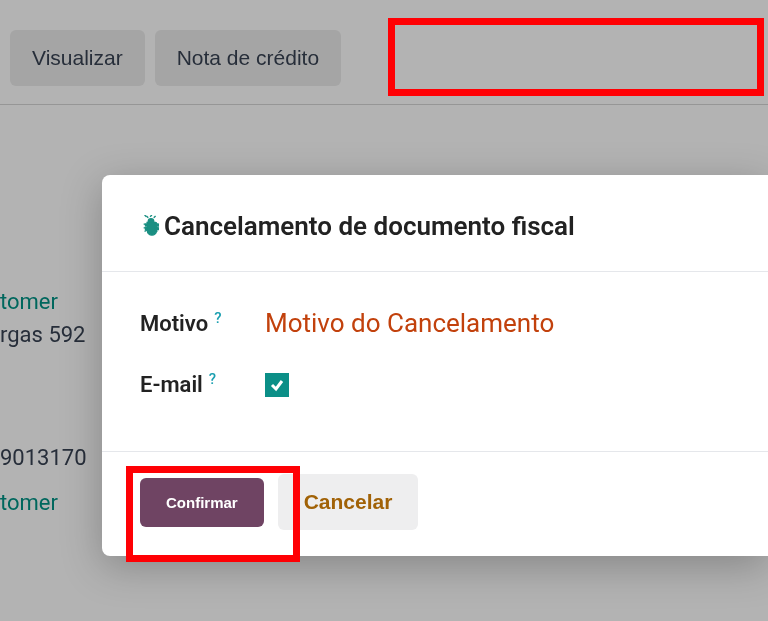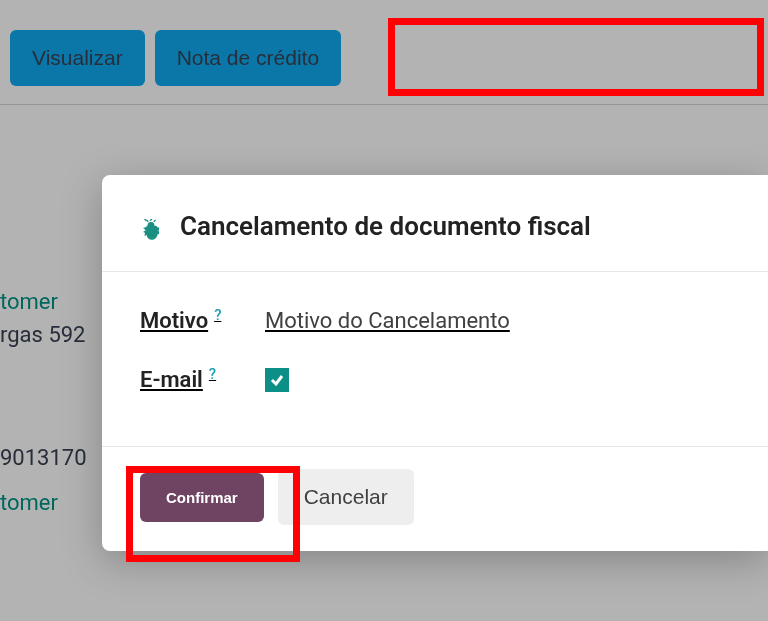--- a/index.html
+++ b/index.html
@@ -23,21 +23,21 @@
     }
     .toolbar {
       display: flex;
       gap: 10px;
       padding: 30px 10px 18px 10px;
       border-bottom: 1px solid #d0d0d0;
       position: relative;
       z-index: 1;
     }
     .btn-toolbar {
-      background: #0ea5e9;
+      background: #e5e5e5;
       border: none;
       border-radius: 6px;
       padding: 16px 22px;
       font-size: 21px;
       color: #374151;
       font-weight: 500;
       cursor: pointer;
     }
     .btn-toolbar.last {
       margin-left: 8px;
@@ -76,22 +76,22 @@
       width: 666px;
       background: #fff;
       border-radius: 8px 0 0 8px;
       box-shadow: 0 10px 40px rgba(0,0,0,0.25);
       z-index: 10;
       display: flex;
       flex-direction: column;
     }
     .modal-header {
       display: flex;
-      align-items: flex-end;
-      gap: 18px;
+      align-items: center;
+      gap: 2px;
       padding: 36px 38px 30px 38px;
       border-bottom: 1px solid #e5e7eb;
     }
     .bug-icon {
       width: 22px;
       height: 22px;
       color: #1a8f82;
       flex-shrink: 0;
     }
     .modal-title {
@@ -99,41 +99,40 @@
       font-weight: 600;
       color: #222;
     }
     .modal-body {
       padding: 36px 38px 50px 38px;
     }
     .form-row {
       display: flex;
       align-items: center;
       margin-bottom: 34px;
-      text-decoration: underline;
     }
     .form-label {
       width: 125px;
       font-size: 22px;
       font-weight: 600;
       color: #222;
       display: flex;
       align-items: flex-start;
       gap: 6px;
     }
     .help-q {
       color: #1a9fb0;
       font-size: 15px;
       font-weight: 500;
       position: relative;
       top: -2px;
     }
     .form-value {
-      font-size: 22px;
-      color: #404040;
+      font-size: 26px;
+      color: #c2410c;
     }
     .checkbox {
       width: 24px;
       height: 24px;
       background: #0b8f87;
       display: inline-flex;
       align-items: center;
       justify-content: center;
     }
     .checkbox svg {
@@ -155,26 +154,26 @@
       color: #fff;
       border: none;
       border-radius: 6px;
       padding: 16px 26px;
       font-size: 15px;
       font-weight: 600;
       cursor: pointer;
     }
     .btn-cancel {
       background: #eeeeef;
-      color: #404040;
+      color: #a16207;
       border: none;
       border-radius: 6px;
       padding: 16px 26px;
       font-size: 21px;
-      font-weight: 400;
+      font-weight: 700;
       cursor: pointer;
     }
     .highlight-confirm {
       position: absolute;
       top: 466px;
       left: 126px;
       width: 174px;
       height: 96px;
       border: 7px solid #ff0004;
       z-index: 20;

